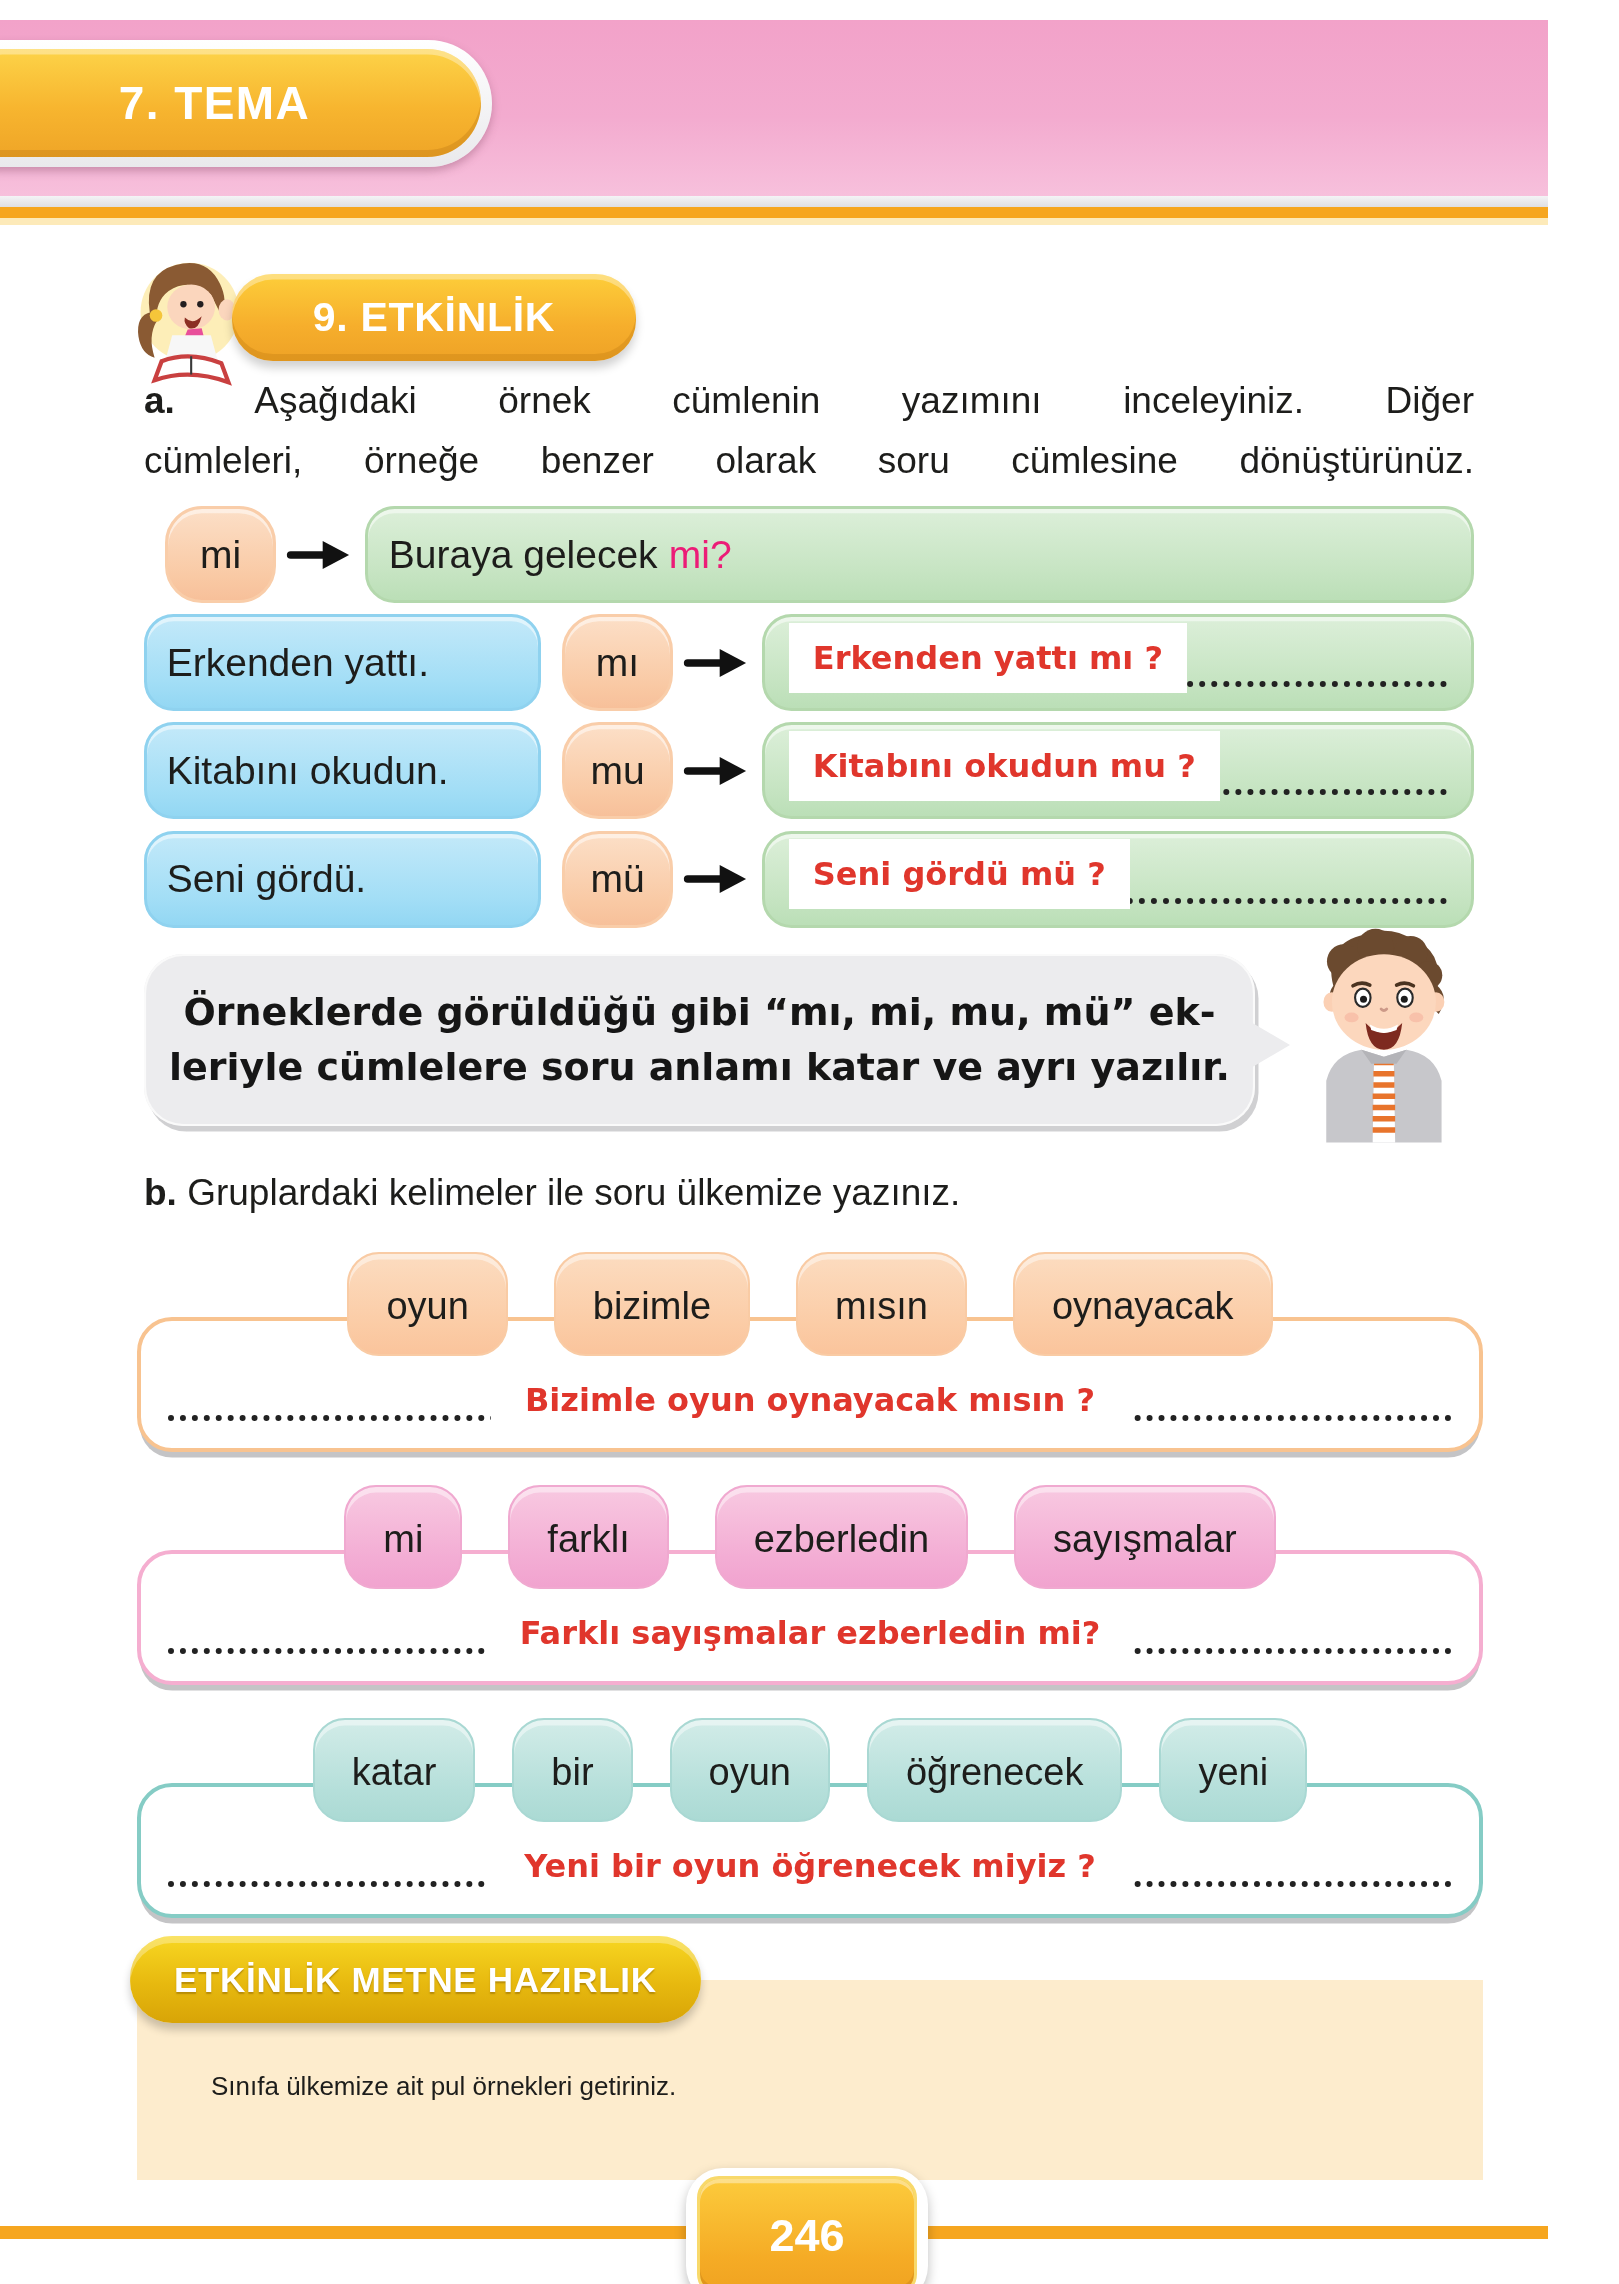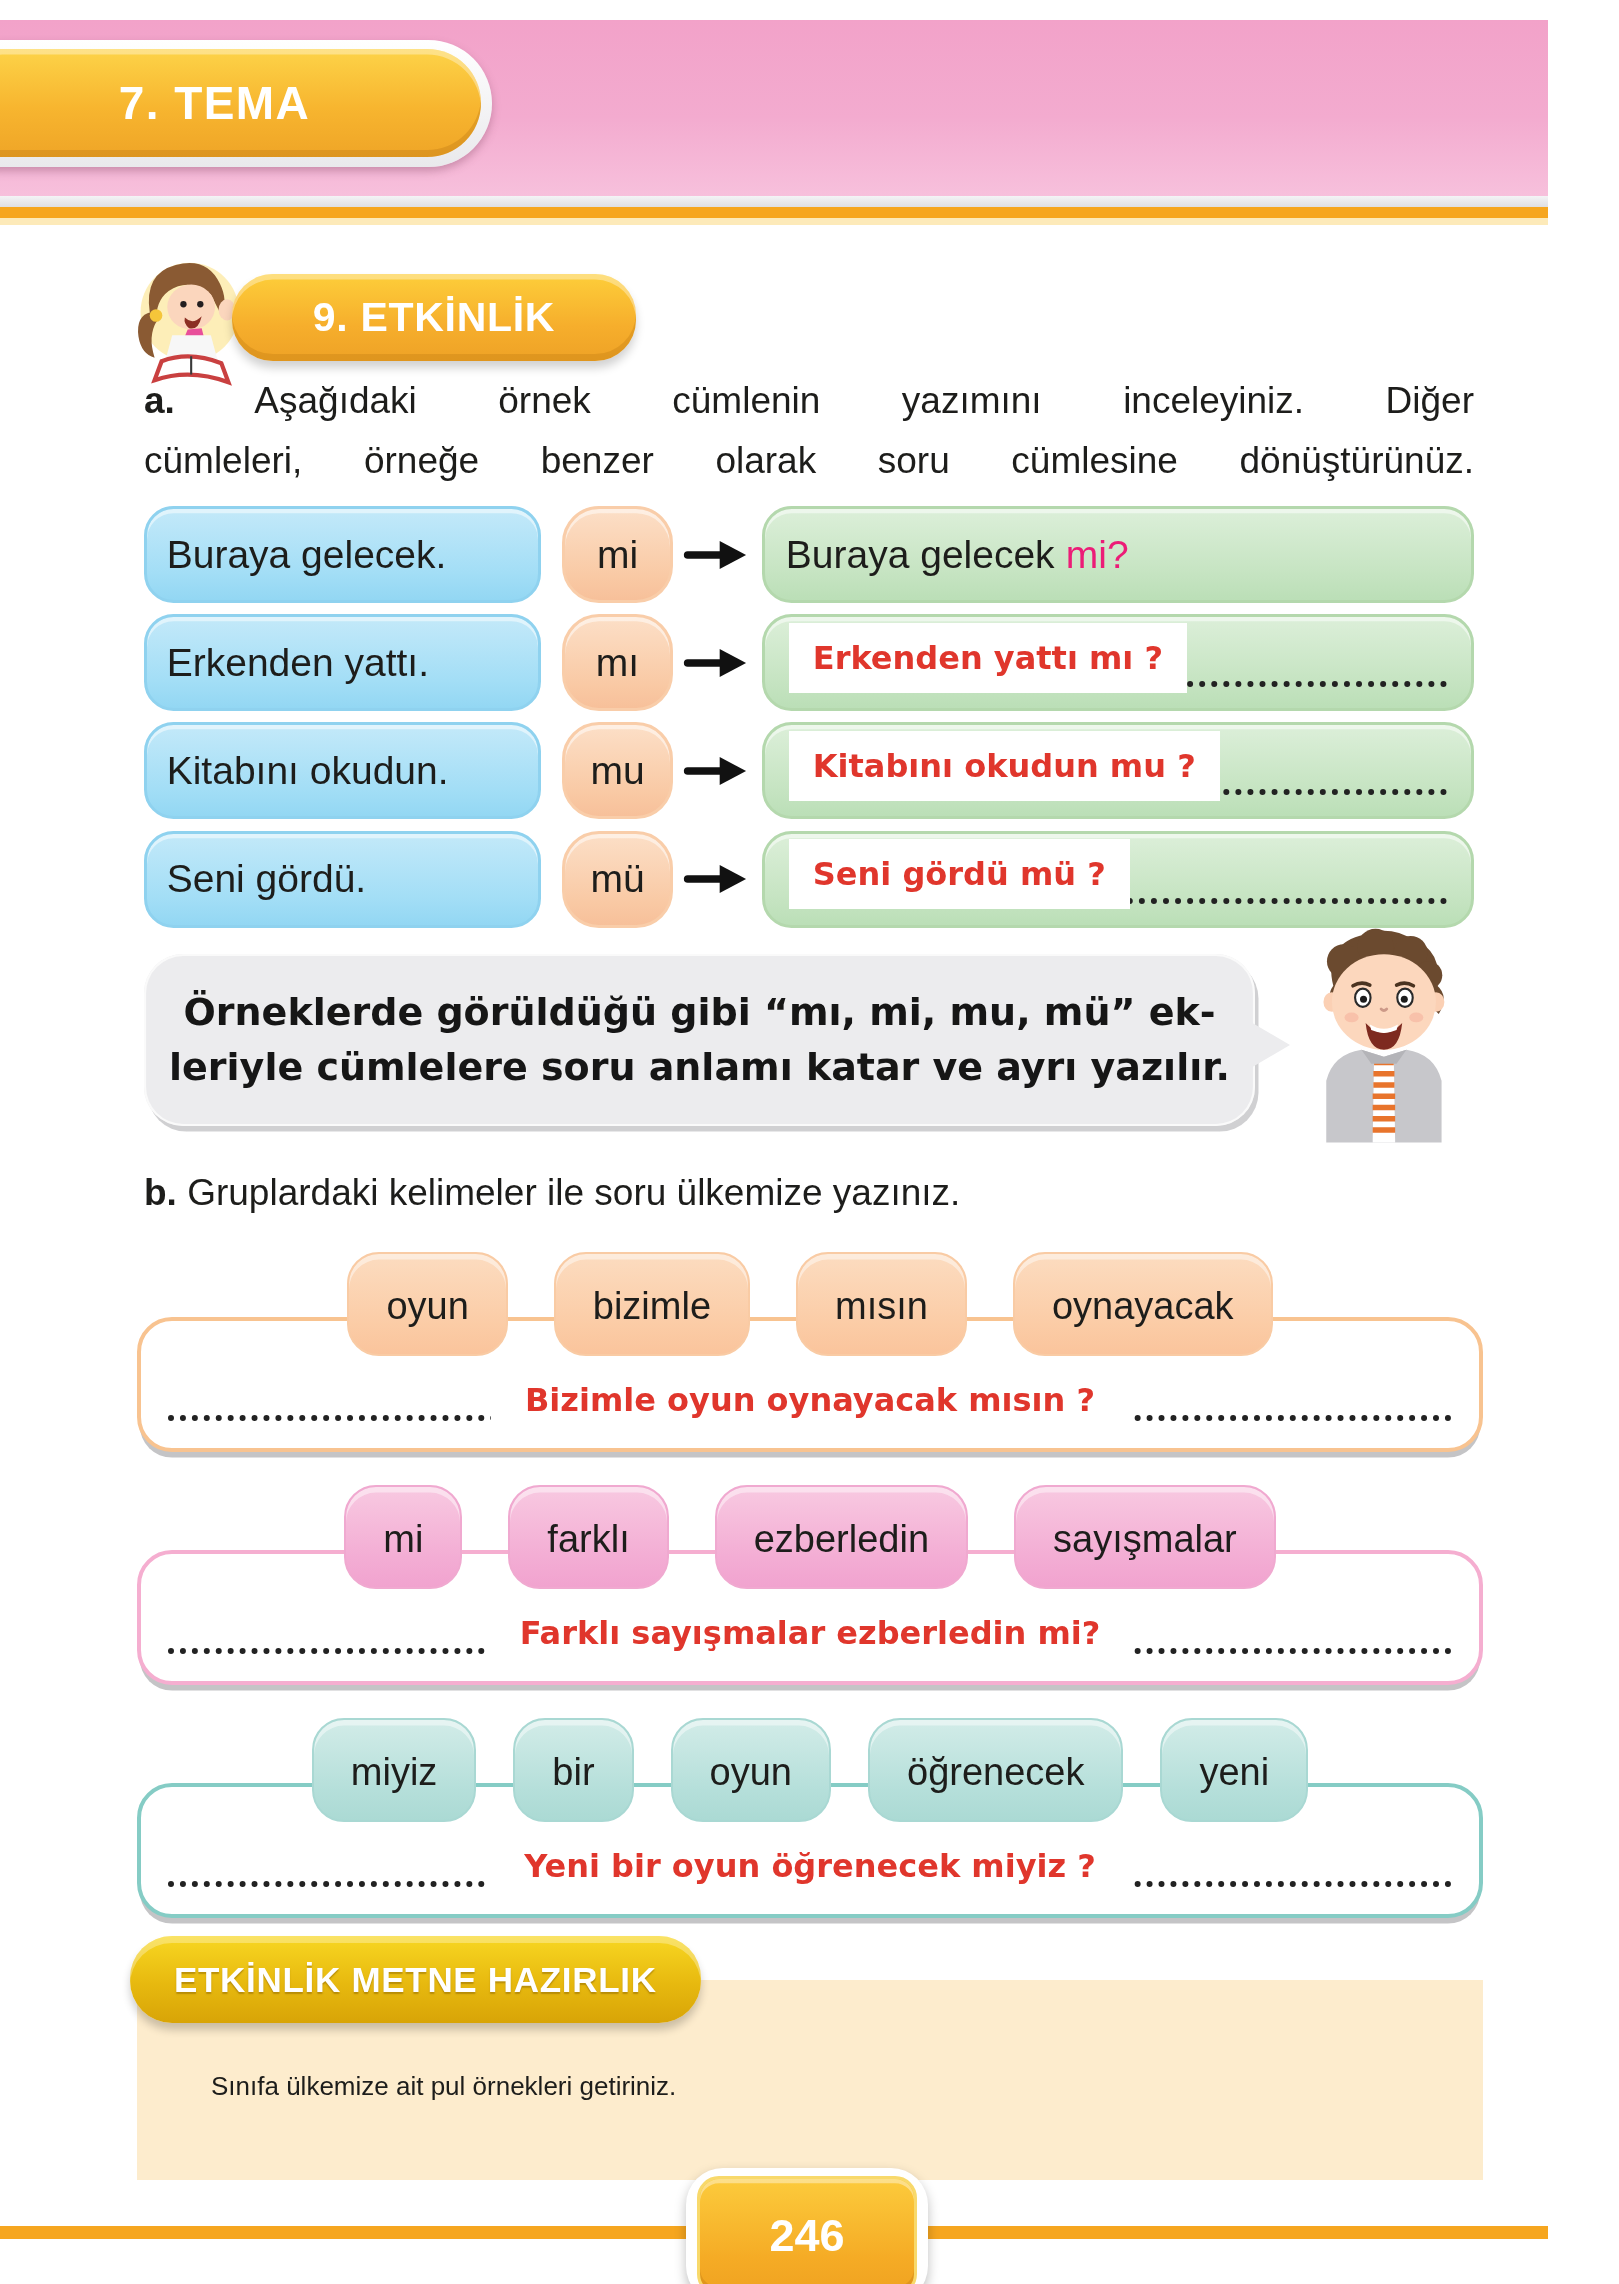--- a/index.html
+++ b/index.html
@@ -148,21 +148,20 @@
   </div>
 
   <div class="para">
     <div class="jline"><span class="blabel">a.</span> <span>Aşağıdaki örnek cümlenin yazımını inceleyiniz. Diğer</span></div>
     <div class="jline">cümleleri, örneğe benzer olarak soru cümlesine dönüştürünüz.</div>
   </div>
 
   <div class="rows">
 
     <div class="row">
-      <div class="pill blue-pill">Buraya gelecek.</div>
       <div class="pill particle-pill">mi</div>
       <svg class="arrow" width="65" height="32" viewBox="0 0 92 46">
           <line x1="6" y1="23" x2="58" y2="23" stroke="#111" stroke-width="11" stroke-linecap="round"></line>
           <polygon points="52,3 90,23 52,43" fill="#111"></polygon>
         </svg>
       <div class="pill green-pill">
         <span>Buraya gelecek</span>
         <span class="result-particle">mi?</span>
       </div>
     </div>
@@ -272,21 +271,21 @@
     <div class="gbox gb-pink">
       <div class="group-answer">
         <div class="dots"></div>
         <span class="red">Farklı sayışmalar ezberledin mi?</span>
       </div>
     </div>
   </div>
 
   <div class="group g3">
     <div class="word-row">
-      <div class="word-pill wp-teal">miyiz</div>
+      <div class="word-pill wp-teal">katar</div>
       <div class="word-pill wp-teal">bir</div>
       <div class="word-pill wp-teal">oyun</div>
       <div class="word-pill wp-teal">öğrenecek</div>
       <div class="word-pill wp-teal">yeni</div>
     </div>
     <div class="gbox gb-teal">
       <div class="group-answer">
         <div class="dots"></div>
         <span class="red">Yeni bir oyun öğrenecek miyiz ?</span>
       </div>

